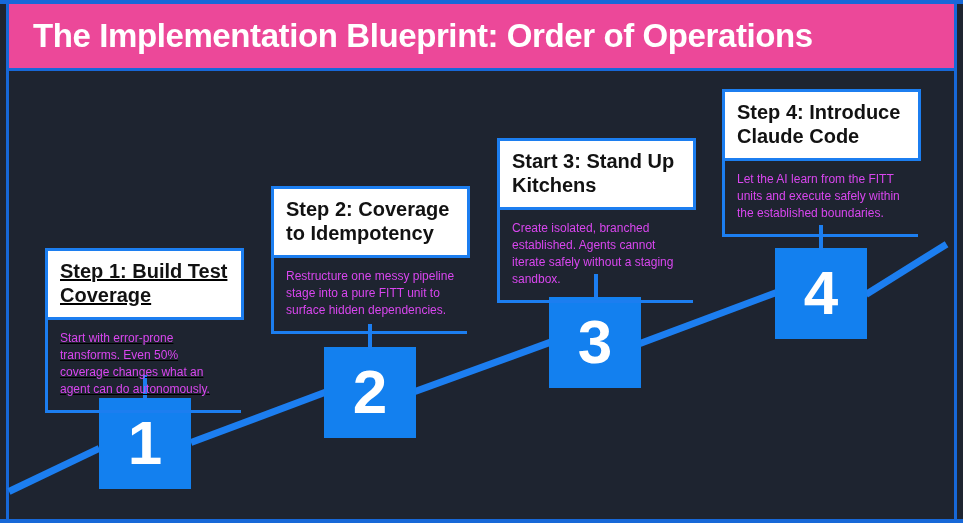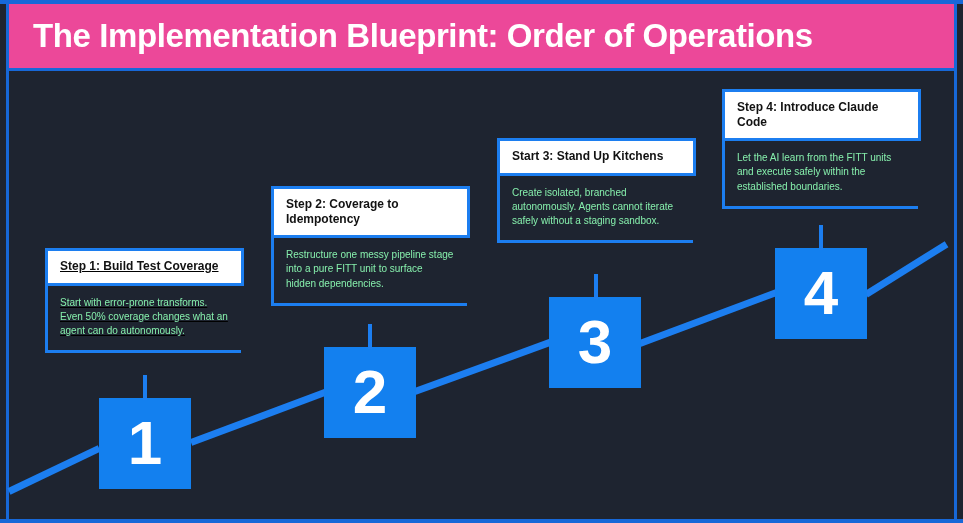--- a/index.html
+++ b/index.html
@@ -84,28 +84,28 @@
     box-sizing: border-box;
   }
   .card-head {
     background: #ffffff;
     border: 3px solid #1c7ef0;
     box-sizing: border-box;
     margin-left: -3px;
     margin-right: -3px;
     padding: 8px 10px 9px 12px;
     color: #121212;
-    font-size: 12px;
+    font-size: 20px;
     font-weight: bold;
     line-height: 1.22;
   }
   .card-body {
     padding: 10px 12px 12px 12px;
-    color: #86efac;
-    font-size: 10px;
+    color: #d946ef;
+    font-size: 12px;
     line-height: 1.42;
   }
 
   
   .stem {
     position: absolute;
     width: 4px;
     background: #1c7ef0;
   }
 </style>
@@ -153,21 +153,21 @@
     <div class="card-body">Start with error-prone transforms. Even 50% coverage changes what an agent can do autonomously.</div>
   </div>
 
   <div class="step-card" style="left:271px; top:186px;">
     <div class="card-head">Step 2: Coverage to Idempotency</div>
     <div class="card-body">Restructure one messy pipeline stage into a pure FITT unit to surface hidden dependencies.</div>
   </div>
 
   <div class="step-card" style="left:497px; top:138px;">
     <div class="card-head">Start 3: Stand Up Kitchens</div>
-    <div class="card-body">Create isolated, branched autonomously. Agents cannot iterate safely without a staging sandbox.</div>
+    <div class="card-body">Create isolated, branched established. Agents cannot iterate safely without a staging sandbox.</div>
   </div>
 
   <div class="step-card" style="left:722px; top:89px;">
     <div class="card-head">Step 4: Introduce Claude Code</div>
     <div class="card-body">Let the AI learn from the FITT units and execute safely within the established boundaries.</div>
   </div>
 
 </div>
 
 </body></html>

